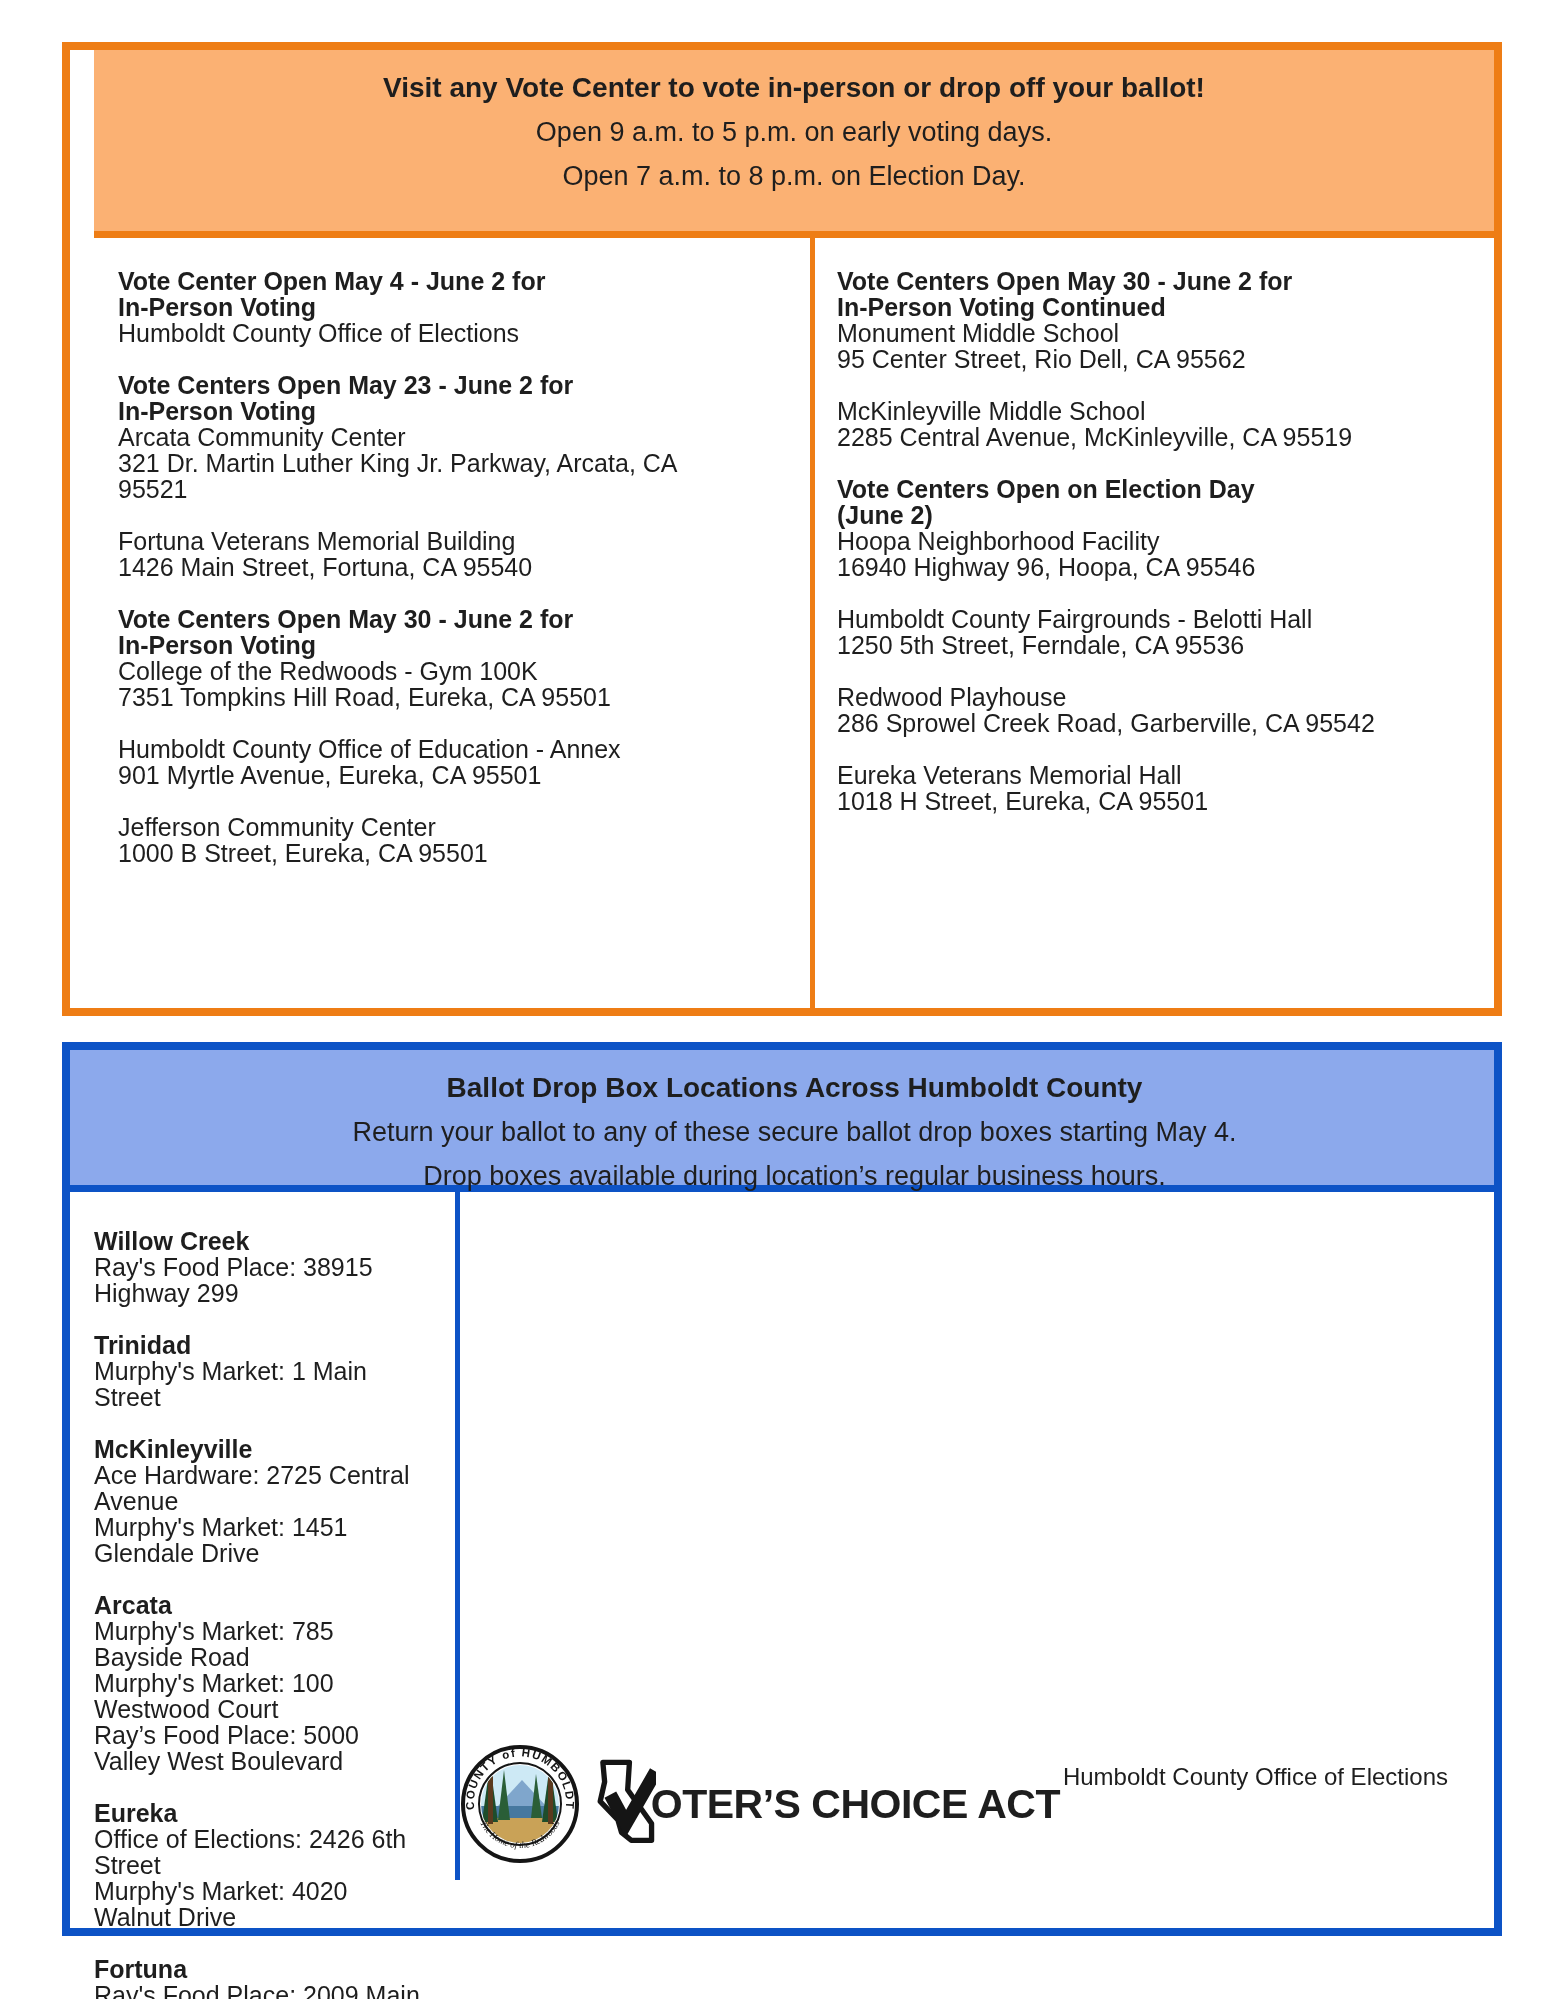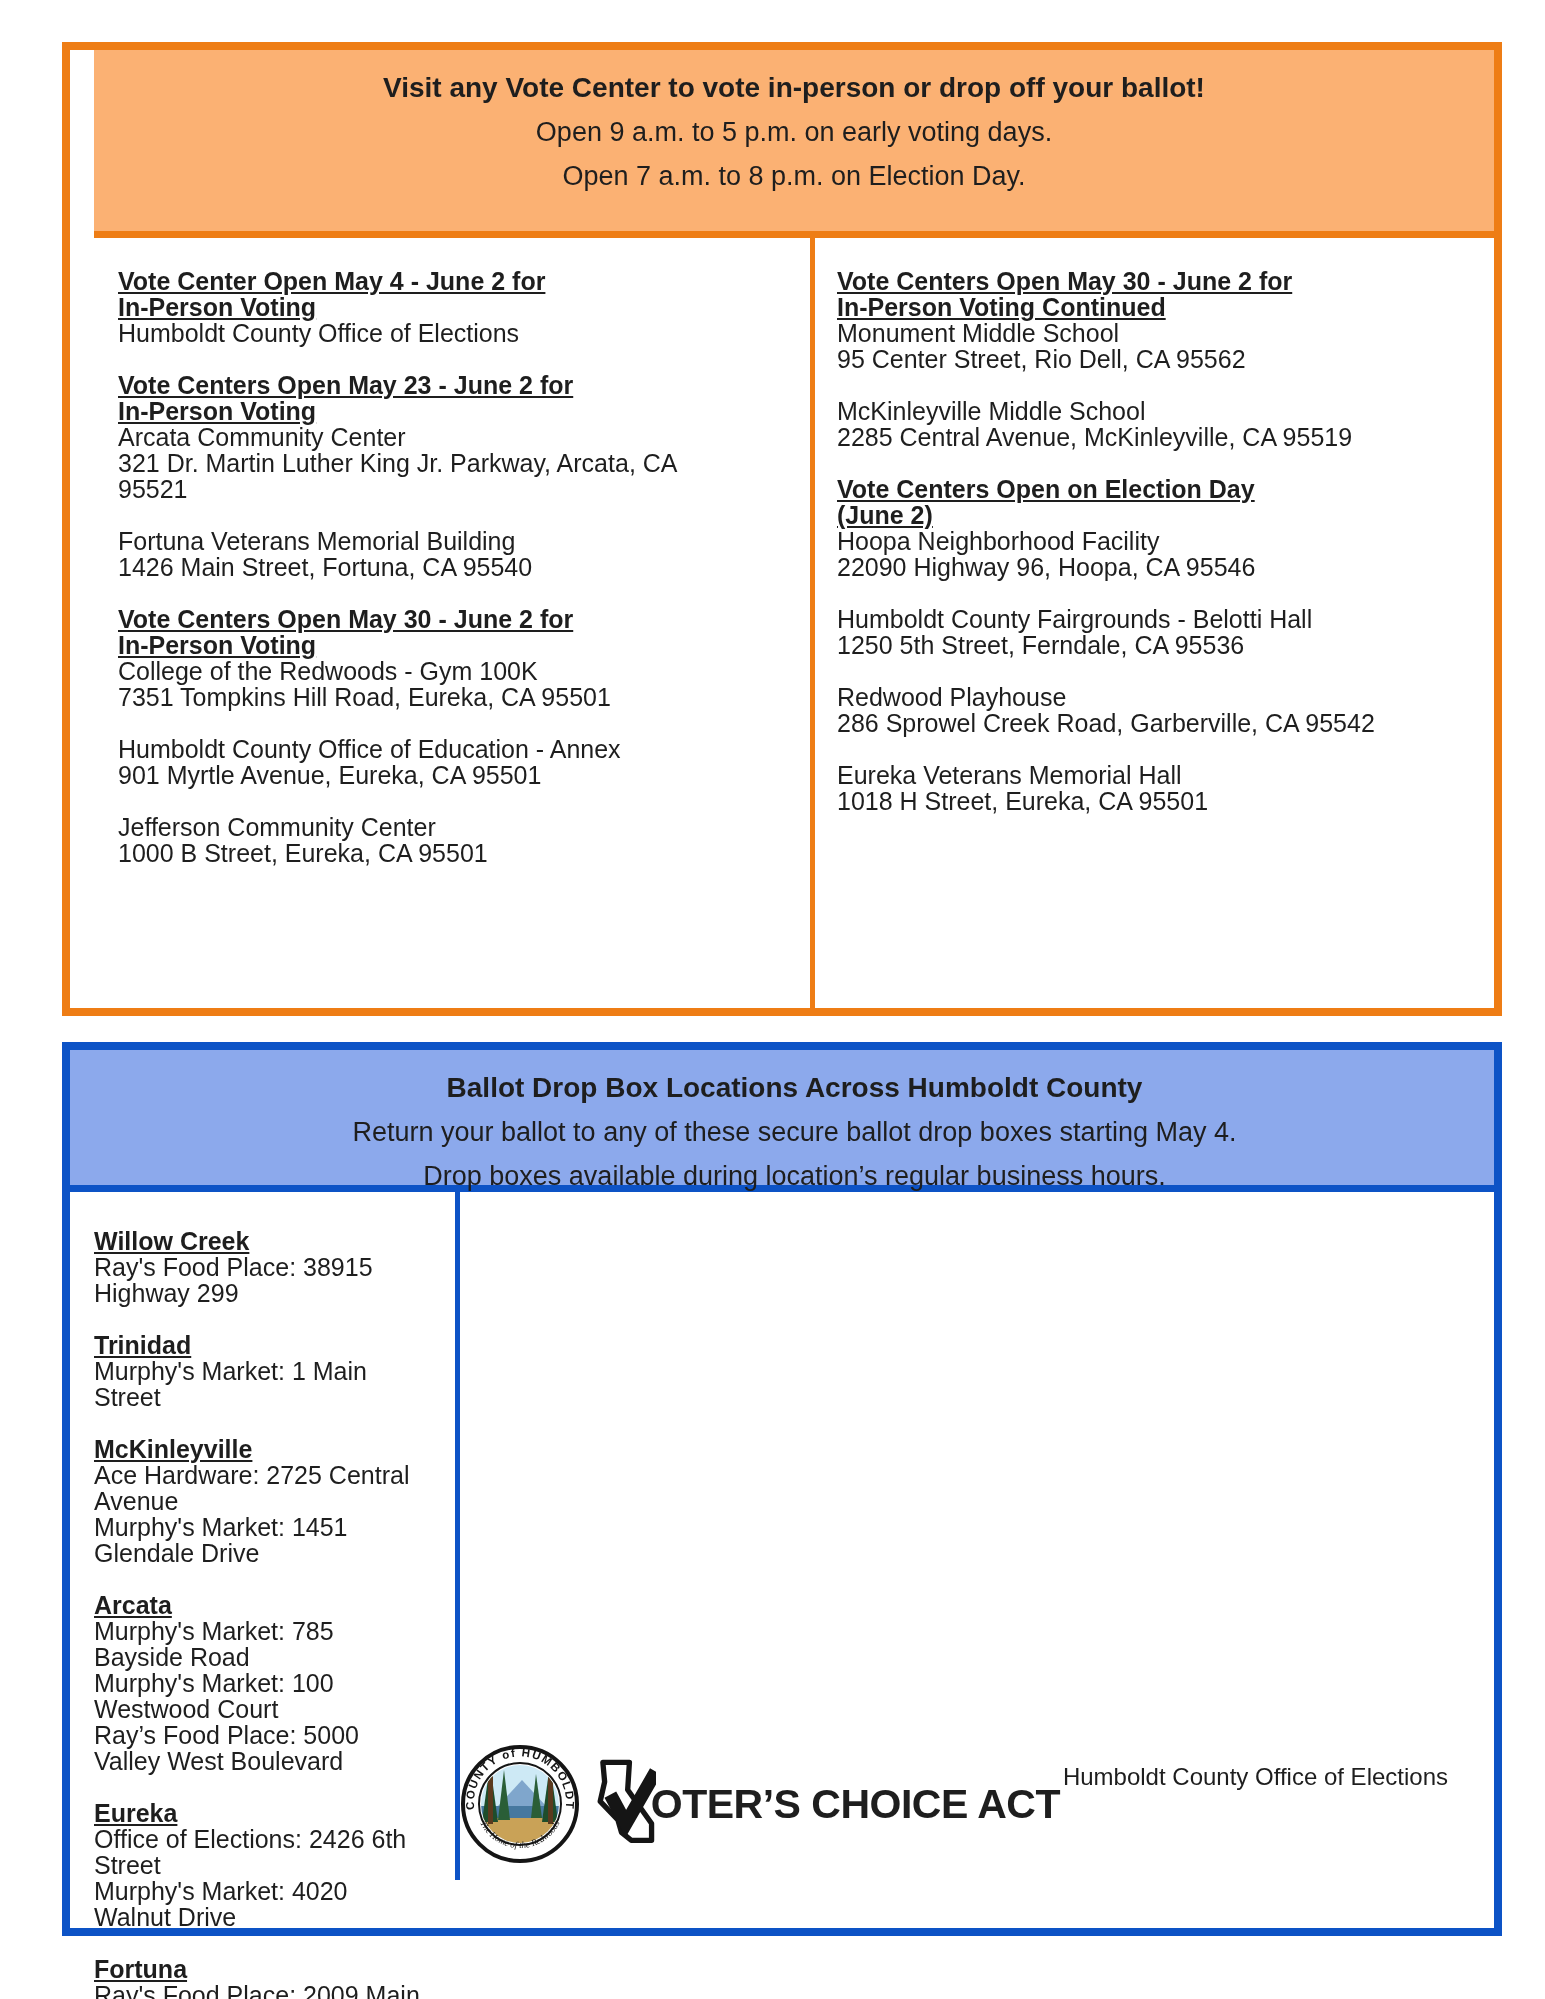--- a/index.html
+++ b/index.html
@@ -31,21 +31,21 @@
   .col{height:100%;}
   .orange .col-l{width:716px;padding:30px 16px 0 24px;}
   .orange .col-r{flex:1;border-left:5px solid var(--orange-border);padding:30px 16px 0 22px;}
   .blue .col-l{width:712px;padding:36px 16px 0 24px;}
   .blue .col-r{flex:1;border-left:5px solid var(--blue-border);
     display:flex;flex-direction:column;justify-content:flex-end;align-items:flex-end;
     padding:0 46px 16px 0;}
 
   .grp{margin-bottom:26px;}
   .ln{font-size:25px;line-height:26px;}
-  .ln.h{font-weight:bold;text-decoration:underline;}
+  .ln.h{font-weight:bold;}
 
   .logo-row{display:flex;align-items:center;gap:14px;}
   .vca{display:flex;}
   .vca-top{display:flex;align-items:center;}
   svg.ca{width:62px;height:90px;margin-right:-5px;flex:0 0 auto;}
   .vca-title{font-size:41px;font-weight:bold;line-height:0.95;letter-spacing:-0.5px;white-space:nowrap;}
   .vca-sub{font-size:24px;line-height:1.1;margin-top:5px;padding-left:3px;white-space:nowrap;}
   svg.seal{width:120px;height:120px;flex:0 0 auto;}
 </style>
 </head>
@@ -98,21 +98,21 @@
           <div class="ln">95 Center Street, Rio Dell, CA 95562</div>
         </div>
         <div class="grp">
           <div class="ln">McKinleyville Middle School</div>
           <div class="ln">2285 Central Avenue, McKinleyville, CA 95519</div>
         </div>
         <div class="grp">
           <div class="ln h">Vote Centers Open on Election Day</div>
           <div class="ln h">(June 2)</div>
           <div class="ln">Hoopa Neighborhood Facility</div>
-          <div class="ln">22090 Highway 96, Hoopa, CA 95546</div>
+          <div class="ln">16940 Highway 96, Hoopa, CA 95546</div>
         </div>
         <div class="grp">
           <div class="ln">Humboldt County Fairgrounds - Belotti Hall</div>
           <div class="ln">1250 5th Street, Ferndale, CA 95536</div>
         </div>
         <div class="grp">
           <div class="ln">Redwood Playhouse</div>
           <div class="ln">286 Sprowel Creek Road, Garberville, CA 95542</div>
         </div>
         <div class="grp">

